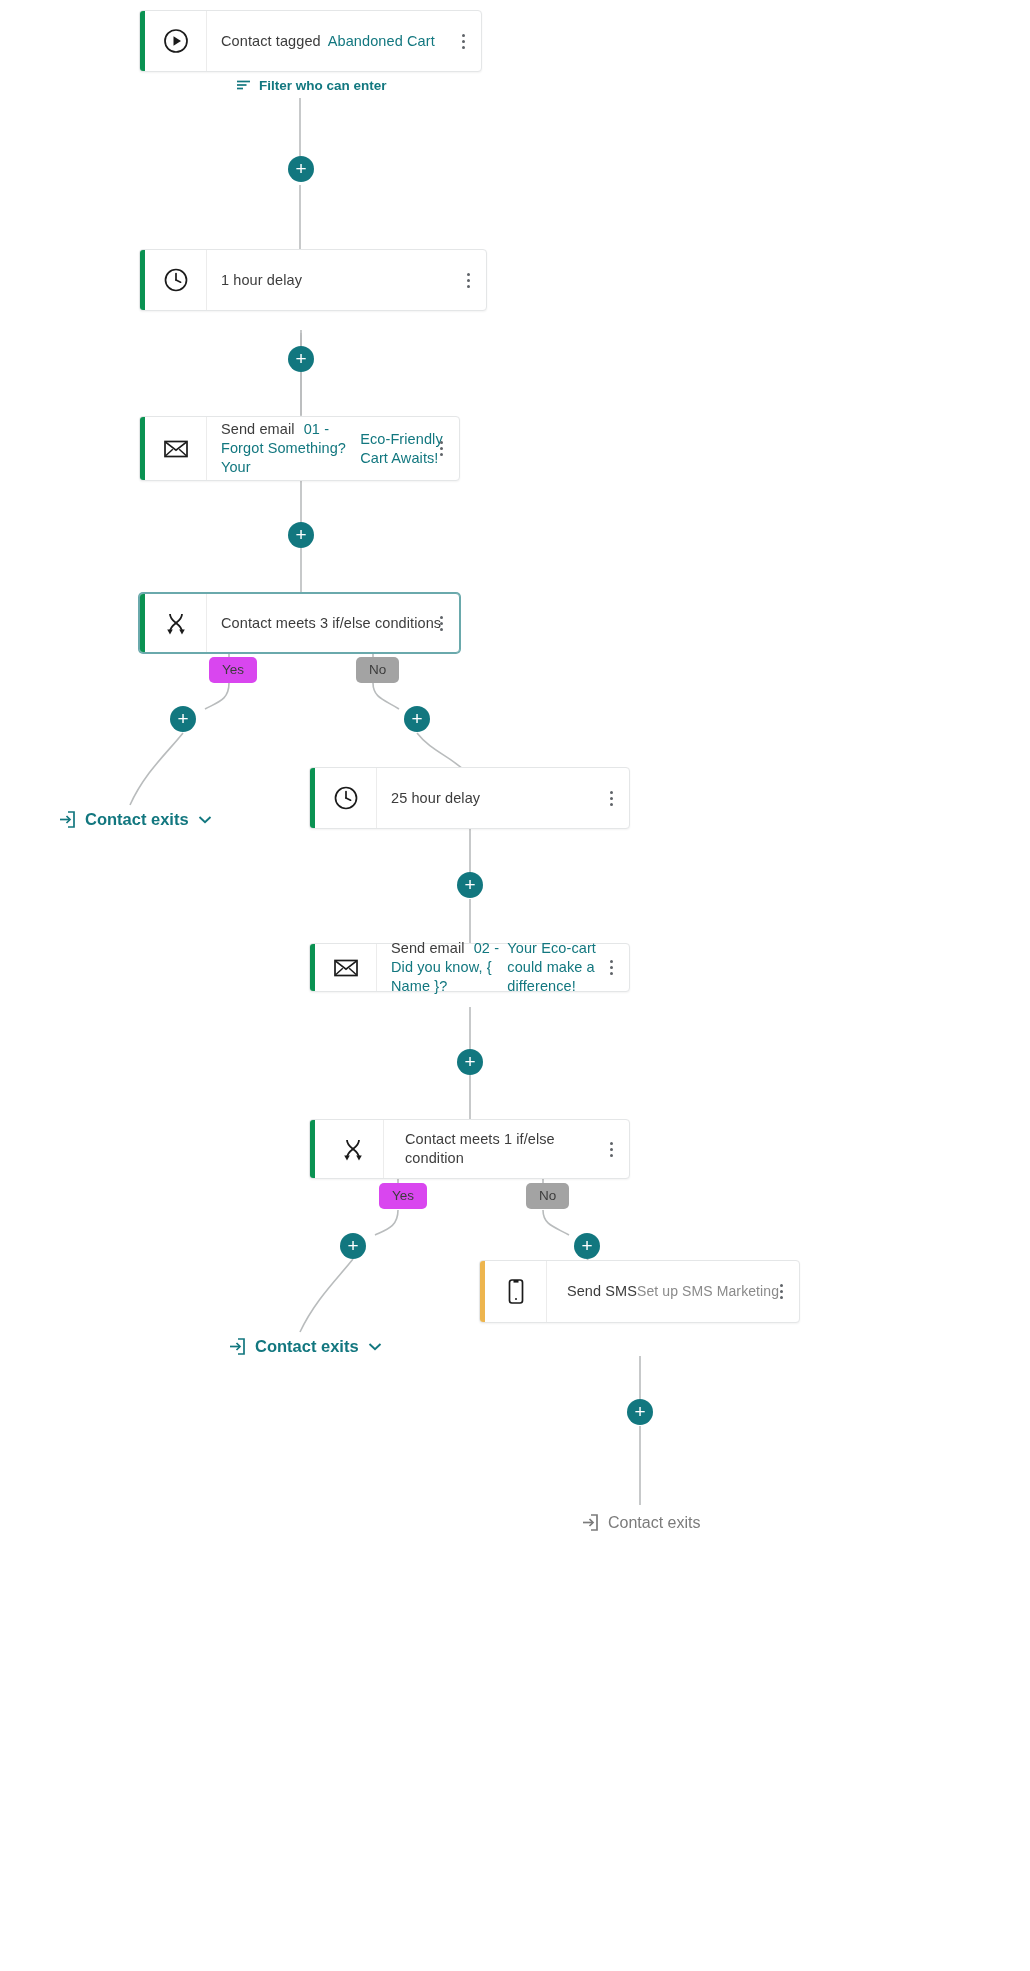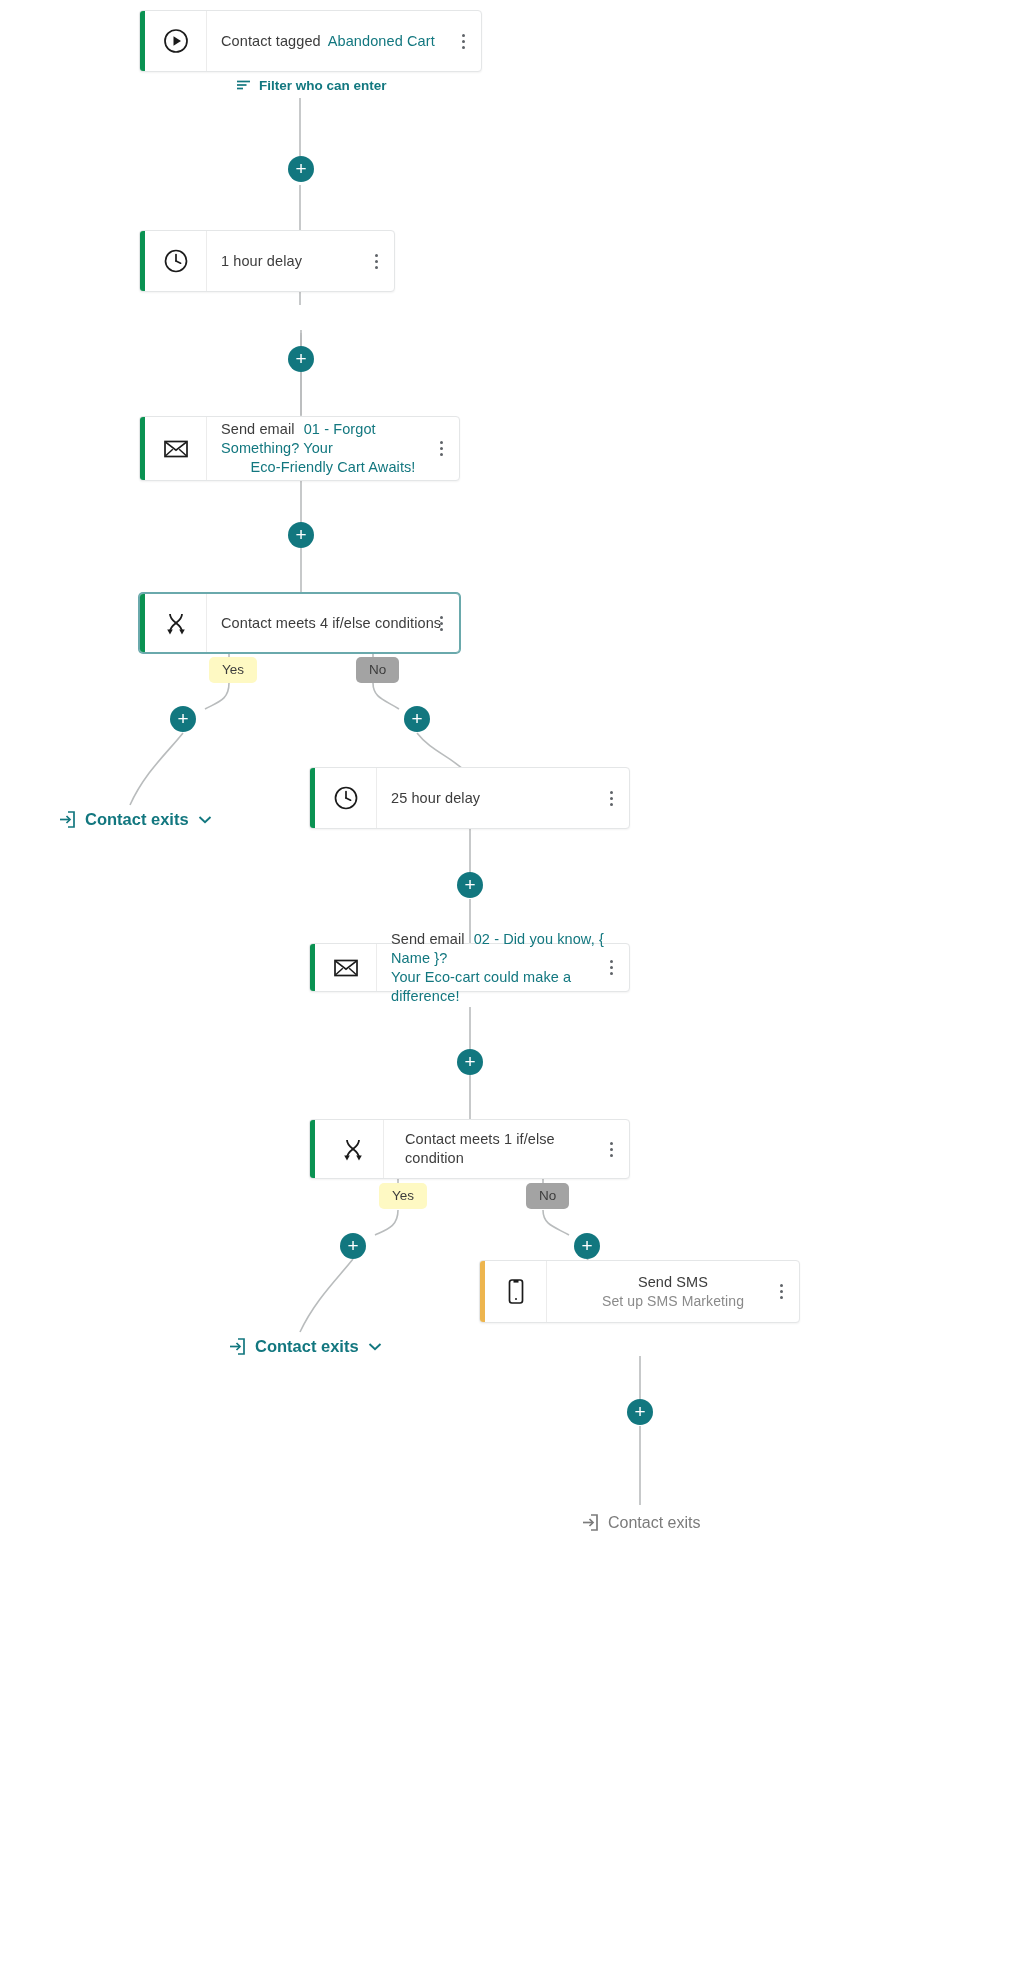--- a/index.html
+++ b/index.html
@@ -57,21 +57,21 @@
     display: flex;
     align-items: center;
     padding: 0 14px;
     font-size: 14.5px;
     line-height: 19px;
     color: #3c3c3c;
     letter-spacing: 0.1px;
   }
   .link-text { color: #12777f; }
   .sub { color: #8a8a8a; font-size: 14px; }
-  .stack { display: flex; flex-direction: column; justify-content: center; }
+  .stack { display: flex; flex-direction: row; justify-content: center; }
   .kebab {
     position: absolute;
     right: 9px; top: 50%;
     transform: translateY(-50%);
     width: 18px; height: 22px;
     display: flex; flex-direction: column;
     align-items: center; justify-content: center;
     gap: 3px;
     cursor: pointer;
   }
@@ -100,21 +100,21 @@
   .plus span { margin-top: -2px; }
   
   .badge {
     position: absolute;
     border-radius: 5px;
     padding: 5px 13px;
     font-size: 13.5px;
     color: #3c3c3c;
     line-height: 16px;
   }
-  .badge.yes { background: #fef9c3; }
+  .badge.yes { background: #d946ef; }
   .badge.no  { background: #a3a3a3; }
   
   .exit {
     position: absolute;
     display: flex;
     align-items: center;
     gap: 9px;
     font-size: 16.5px;
     font-weight: bold;
     color: #12777f;
@@ -245,21 +245,21 @@
   <div class="plus" style="left:340px; top:1233px;">
     <span>+</span>
     </div>
   <div class="plus" style="left:574px; top:1233px;">
     <span>+</span>
     </div>
   <div class="plus" style="left:627px; top:1399px;">
     <span>+</span>
     </div>
 
-  <div class="node" style="left:139px; top:230px; width:256px; height:62px;text-align:center;">
+  <div class="node" style="left:139px; top:249px; width:348px; height:62px;text-align:center;">
     <div class="accent"></div>
     <div class="node-icon">
       <svg width="26" height="26" viewBox="0 0 26 26">
         <circle cx="13" cy="13" r="10.5" fill="none" stroke="#1b1b1b" stroke-width="1.7"></circle>
         <line x1="13" y1="13" x2="13" y2="6.6" stroke="#1b1b1b" stroke-width="1.7" stroke-linecap="round"></line>
         <line x1="13" y1="13" x2="17.6" y2="15.2" stroke="#1b1b1b" stroke-width="1.7" stroke-linecap="round"></line>
       </svg>
     </div>
     <div class="node-body">
       <span>1 hour delay</span>
@@ -299,21 +299,21 @@
     <div class="accent"></div>
     <div class="node-icon">
       <svg width="24" height="26" viewBox="0 0 24 26">
         <path d="M6,22 C6,13 18,13 18,4" fill="none" stroke="#1b1b1b" stroke-width="1.8"></path>
         <path d="M18,22 C18,13 6,13 6,4" fill="none" stroke="#1b1b1b" stroke-width="1.8"></path>
         <polygon points="6,24.5 3.2,19.5 8.8,19.5" fill="#1b1b1b"></polygon>
         <polygon points="18,24.5 15.2,19.5 20.8,19.5" fill="#1b1b1b"></polygon>
       </svg>
     </div>
     <div class="node-body">
-      <span>Contact meets 4 if/else conditions</span>
+      <span>Contact meets 3 if/else conditions</span>
     </div>
     <div class="kebab">
       <i></i>
         <i></i>
         <i></i>
     </div>
   </div>
 
   <div class="badge yes" style="left:209px; top:657px;">
     <span>Yes</span>

